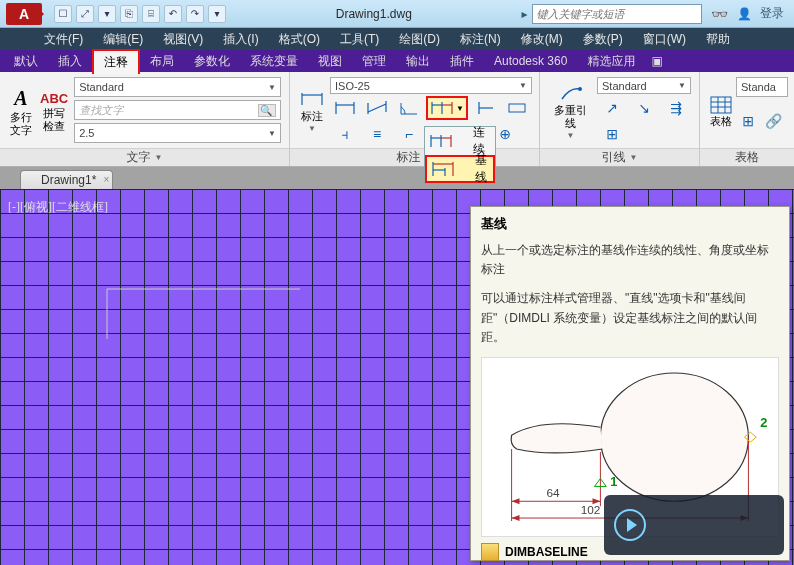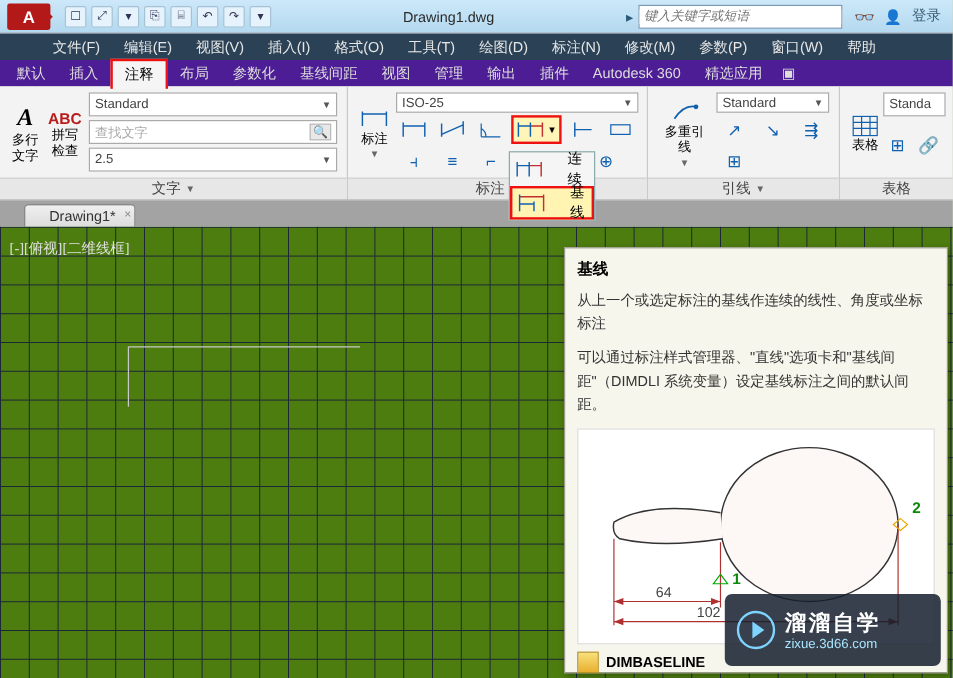--- a/index.html
+++ b/index.html
@@ -44,21 +44,21 @@
 .dim-icon{font-size:14px;color:#1060b0;}
 
 .panel-row{display:flex;align-items:center;gap:2px;}
 
 
 .doctabs{height:22px;background:#a3a3a3;display:flex;align-items:flex-end;padding-left:20px;}
 .doctab{background:linear-gradient(#f0f0f0,#dcdcdc);border:1px solid #888;border-bottom:none;border-radius:4px 4px 0 0;padding:2px 16px 2px 20px;font-size:12px;color:#333;position:relative;}
 .doctab .close-x{position:absolute;right:3px;top:3px;font-size:10px;color:#888;}
 
 
-.drawarea{position:absolute;top:189px;left:0;right:0;bottom:0;background:#4d7c0f;}
+.drawarea{position:absolute;top:189px;left:0;right:0;bottom:0;background:#8b5cf6;}
 .drawarea::before{content:"";position:absolute;inset:0;background-image:linear-gradient(#1c2838 1px,transparent 1px),linear-gradient(90deg,#1c2838 1px,transparent 1px);background-size:24px 24px;}
 .view-label{position:absolute;top:10px;left:8px;color:#e0e0e0;font-size:12px;font-family:SimSun;}
 .dwg-lines{position:absolute;inset:0;}
 .dwg-lines line{stroke:#c9c9c9;stroke-width:1;}
 
 
 .flyout{position:absolute;top:126px;left:424px;width:72px;background:#f5f5f5;border:1px solid #8aa;z-index:5;}
 .fly-item{display:flex;align-items:center;height:28px;gap:20px;padding:0 4px;font-size:12px;}
 .fly-item.sel{border:2px solid #e11;background:#fff4b2;}
 .fly-icon{width:24px;height:20px;display:flex;align-items:center;justify-content:center;}
@@ -126,21 +126,21 @@
   <div class="menu-item">窗口(W)</div>
   <div class="menu-item">帮助</div>
 </div>
 
 <div class="tabbar">
   <div class="tab">默认</div>
   <div class="tab">插入</div>
   <div class="tab active">注释</div>
   <div class="tab">布局</div>
   <div class="tab">参数化</div>
-  <div class="tab">基线间距</div>
+  <div class="tab">系统变量</div>
   <div class="tab">视图</div>
   <div class="tab">管理</div>
   <div class="tab">输出</div>
   <div class="tab">插件</div>
   <div class="tab">Autodesk 360</div>
   <div class="tab">精选应用</div>
   <div class="tab" style="padding:3px 6px;">▣</div>
 </div>
 
 <div class="ribbon">
@@ -156,21 +156,21 @@
         <span class="icon" style="font-size:13px;color:#b91c1c;font-weight:bold;">ABC</span>
         <span class="lbl" style="white-space:pre;">拼写
 检查</span>
       </div>
       <div style="flex:1;display:flex;flex-direction:column;gap:3px;padding:3px 2px;">
         <div class="combo">
           <span>Standard</span>
             <span class="arrow">▼</span>
         </div>
         <div class="combo">
-          <span style="color:#aaa;">查找文字</span>
+          <span style="color:#aaa;font-style:italic;">查找文字</span>
           <span class="arrow" style="background:#e8e8e8;border:1px solid #bbb;width:18px;text-align:center;font-size:10px;">🔍</span>
         </div>
         <div class="combo">
           <span>2.5</span>
             <span class="arrow">▼</span>
         </div>
       </div>
     </div>
     <div class="panel-title">
         <span>文字</span>
@@ -415,17 +415,13 @@
     <div class="cmd-icon"></div>
     <span>DIMBASELINE</span>
   </div>
   <div class="f1">按 F1 键获得更多帮助</div>
 </div>
 
 <div class="watermark">
   <div class="wm-play">
       <div class="wm-tri"></div>
     </div>
-  <div class="wm-txt">
-    <div class="wm-big">溜溜自学</div>
-    <div class="wm-url">zixue.3d66.com</div>
-  </div>
 </div>
 
 </body></html>

